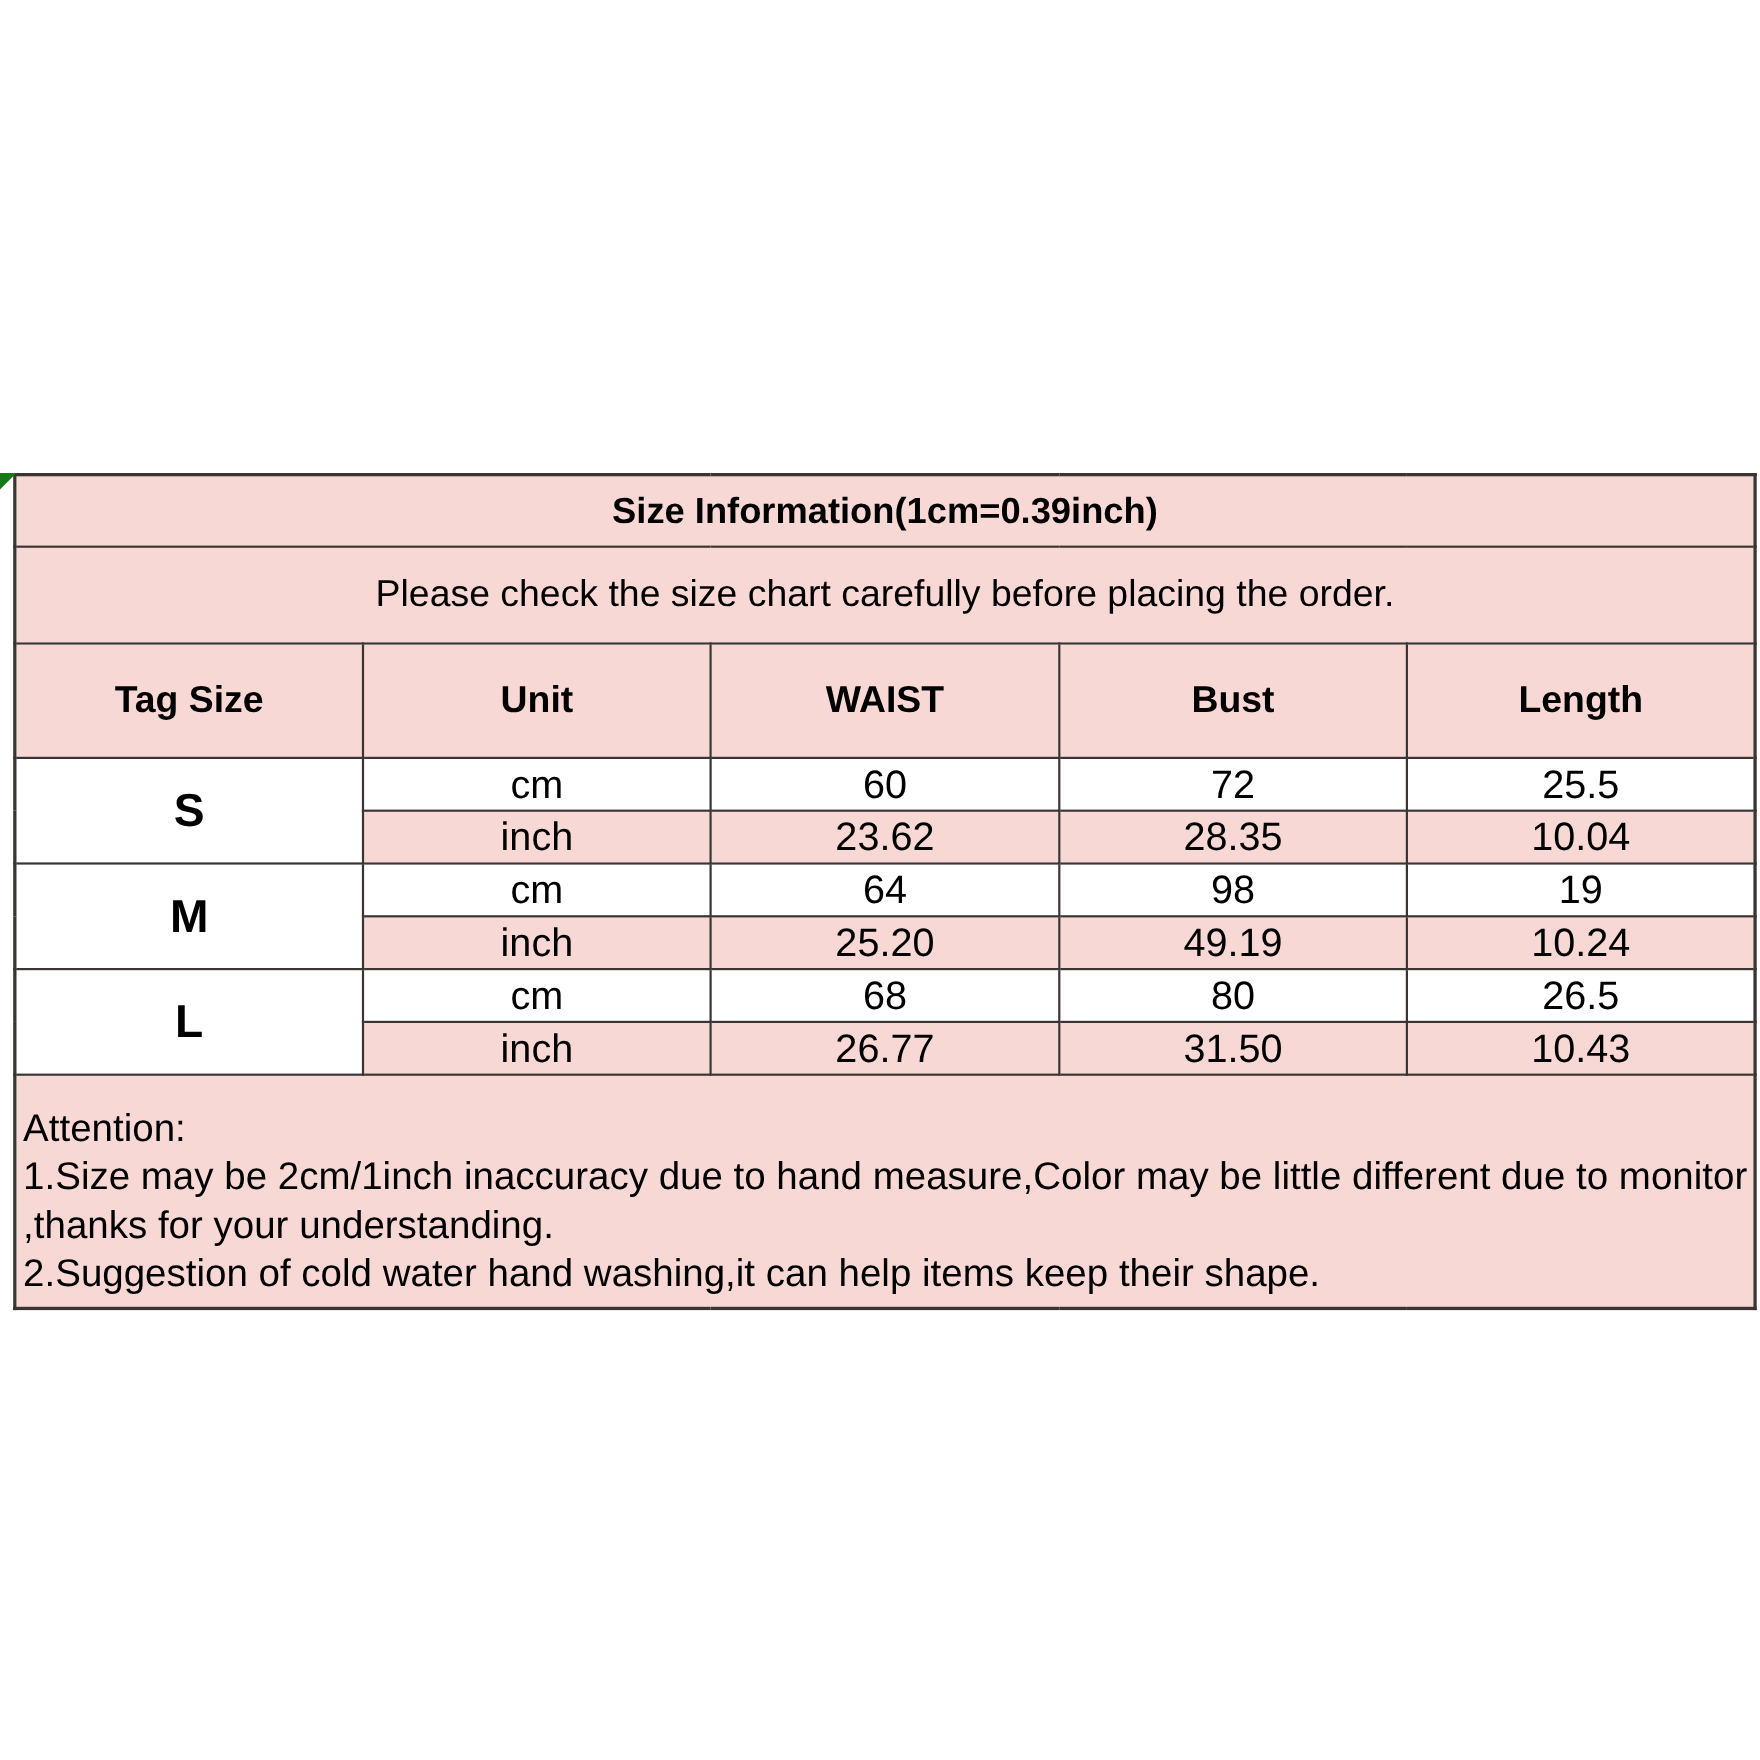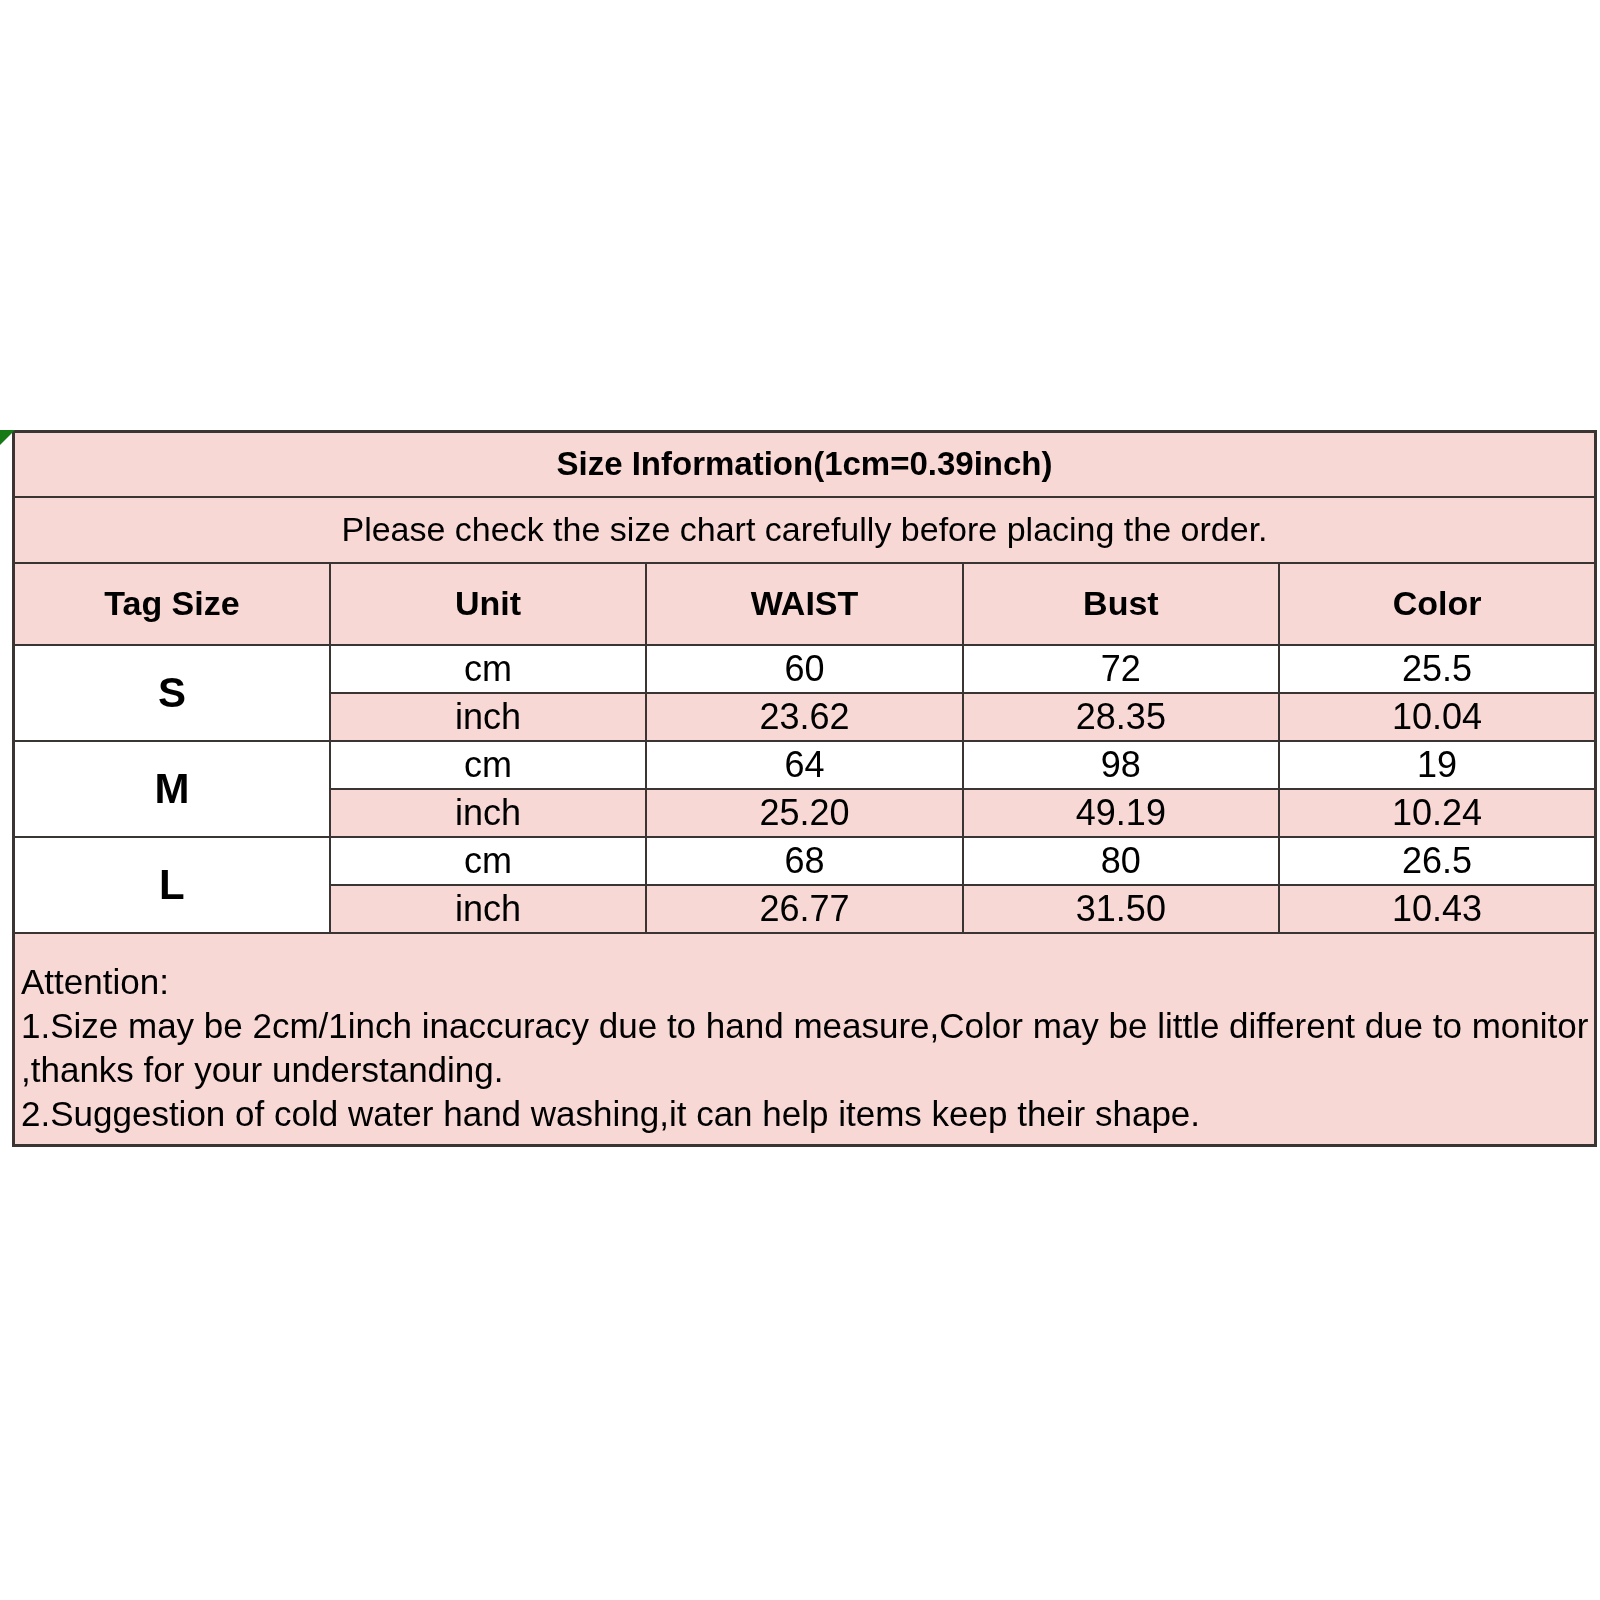--- a/index.html
+++ b/index.html
@@ -56,26 +56,26 @@
   }
   .pink-bg { background: var(--pink); }
   .white-bg { background: var(--white); }
 
   tr.title-row td {
     height: 65px;
     font-size: 33px;
     font-weight: bold;
   }
   tr.subtitle-row td {
-    height: 66px;
+    height: 88px;
     font-size: 34px;
     font-weight: normal;
   }
   tr.header-row th {
-    height: 82px;
+    height: 104px;
     font-size: 34px;
     font-weight: bold;
   }
   tr.data-row td {
     height: 48px;
     font-size: 36px;
     font-weight: normal;
     line-height: 1;
   }
   tr.data-row td.tag-cell {
@@ -112,21 +112,21 @@
           <td colspan="5" class="pink-bg">Size Information(1cm=0.39inch)</td>
         </tr>
         <tr class="subtitle-row">
           <td colspan="5" class="pink-bg">Please check the size chart carefully before placing the order.</td>
         </tr>
         <tr class="header-row">
           <th class="pink-bg">Tag Size</th>
           <th class="pink-bg">Unit</th>
           <th class="pink-bg">WAIST</th>
           <th class="pink-bg">Bust</th>
-          <th class="pink-bg">Color</th>
+          <th class="pink-bg">Length</th>
         </tr>
 
         <tr class="data-row">
           <td rowspan="2" class="tag-cell">S</td>
           <td class="white-bg">cm</td>
           <td class="white-bg">60</td>
           <td class="white-bg">72</td>
           <td class="white-bg">25.5</td>
         </tr>
         <tr class="data-row">

